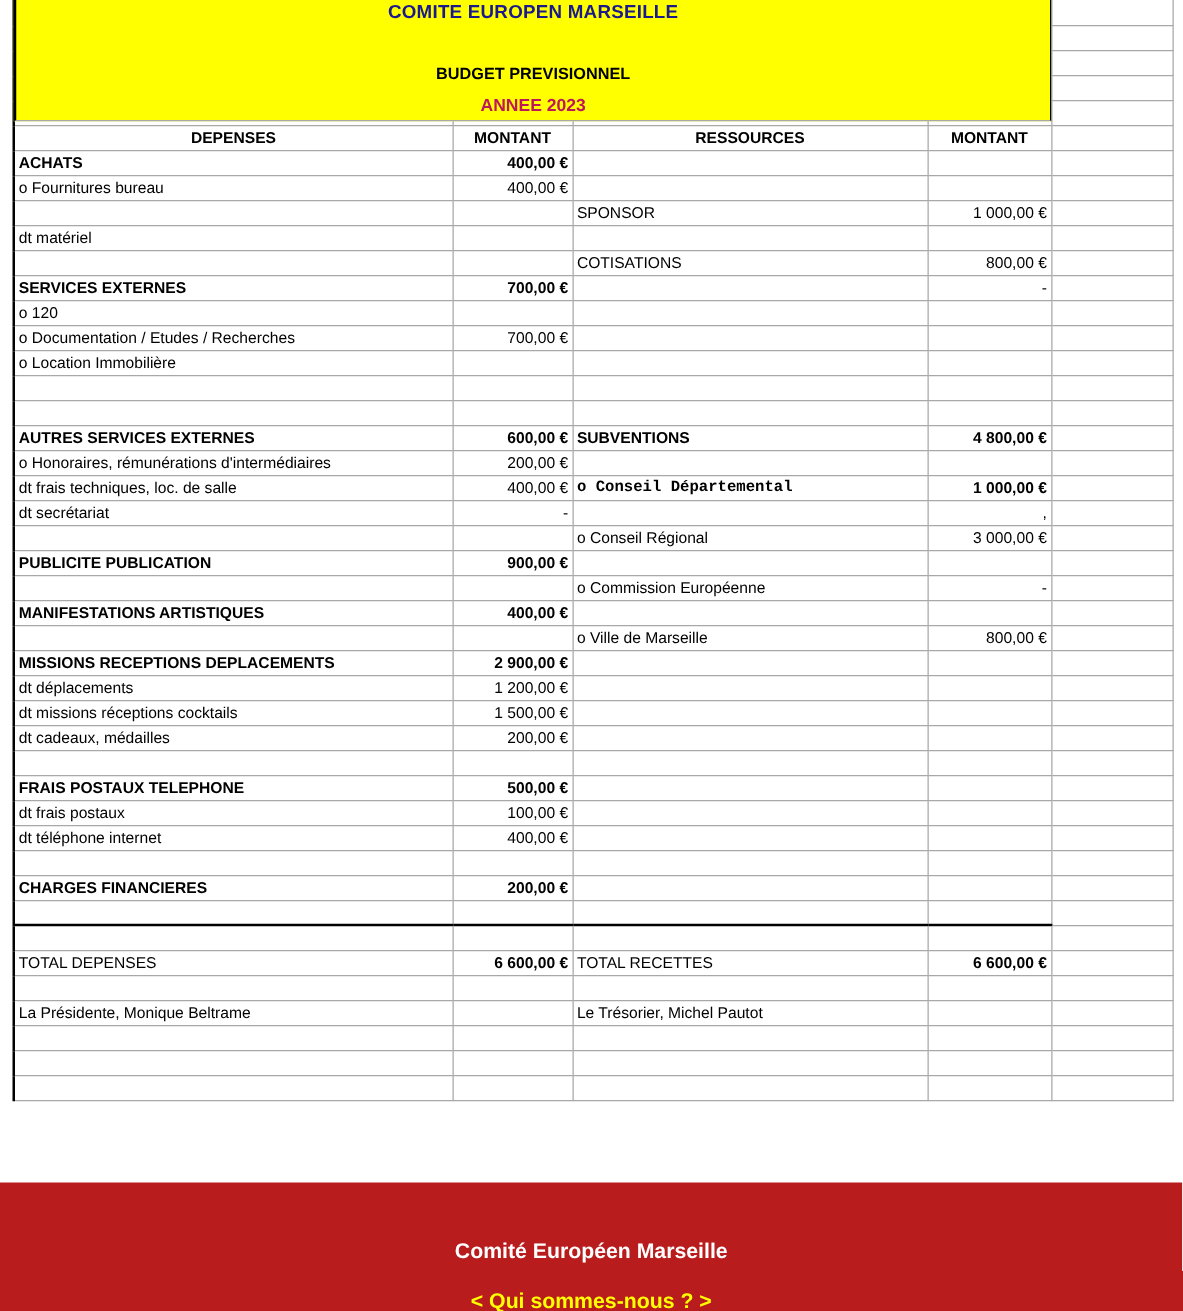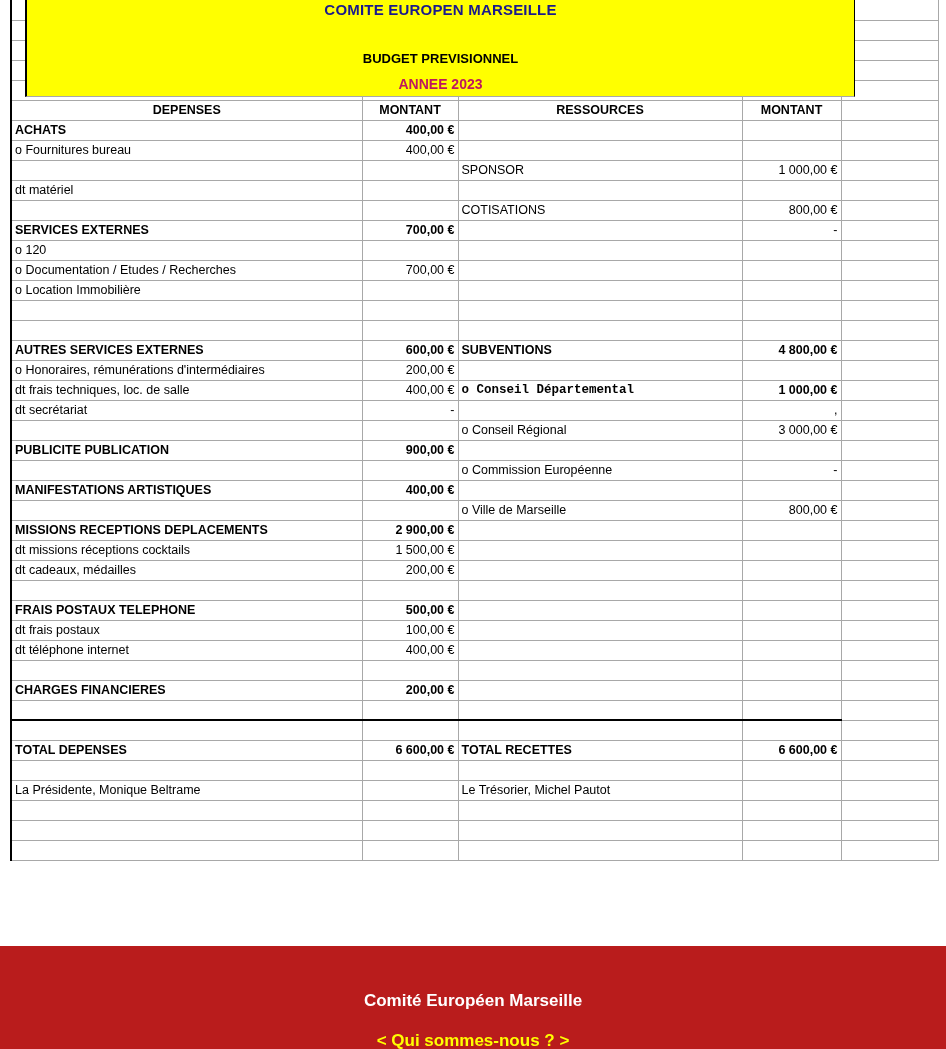--- a/index.html
+++ b/index.html
@@ -63,31 +63,31 @@
   .bl  { border-left: 2px solid #000000; }
   .br  { border-right: 2px solid #000000; }
   .bt  { border-top: 2px solid #000000; }
   .bb  { border-bottom: 2px solid #000000; }
 
   .num   { text-align: right; padding-right: 7px; }
   .bold  { font-weight: bold; }
   .hdr   { font-weight: bold; text-align: center; font-size: 14px; }
   .cat   { font-weight: bold; font-size: 13.5px; }
   .sub   { font-size: 11.5px; }
-  .total { font-weight: bold; font-size: 14px; }
+  .total { font-weight: normal; font-size: 14px; }
   .totalnum { font-weight: bold; font-size: 13px; }
   .sig   { font-size: 12.5px; margin-left: 40px; }
 
   .violet   { color: #4b22b5; font-weight: bold; font-size: 13px; font-family: Liberation Mono, monospace; }
   .maroon   { color: #8c2356; font-weight: bold; font-size: 13px; }
 
   
   .banner {
     position: absolute;
-    left: 25px;
+    left: 11px;
     top: 0;
     width: 830px;
     height: 97px;
     background: #ffff00;
     border-left: 2px solid #000000;
     border-right: 1px solid #000000;
     border-bottom: 1px solid #a8a8a8;
     z-index: 5;
   }
   .banner-t1 {
@@ -393,20 +393,29 @@
           <td class="gut"></td>
           <td class="bl cat">MISSIONS RECEPTIONS DEPLACEMENTS</td>
           <td class="num bold">2 900,00 €</td>
           <td></td>
           <td class="num br"></td>
           <td></td>
           <td class="tail"></td>
         </tr>
         <tr>
           <td class="gut"></td>
+          <td class="bl sub">dt déplacements</td>
+          <td class="num">1 200,00 €</td>
+          <td></td>
+          <td class="num br"></td>
+          <td></td>
+          <td class="tail"></td>
+        </tr>
+        <tr>
+          <td class="gut"></td>
           <td class="bl sub">dt missions réceptions cocktails</td>
           <td class="num">1 500,00 €</td>
           <td></td>
           <td class="num br"></td>
           <td></td>
           <td class="tail"></td>
         </tr>
         <tr>
           <td class="gut"></td>
           <td class="bl sub">dt cadeaux, médailles</td>

